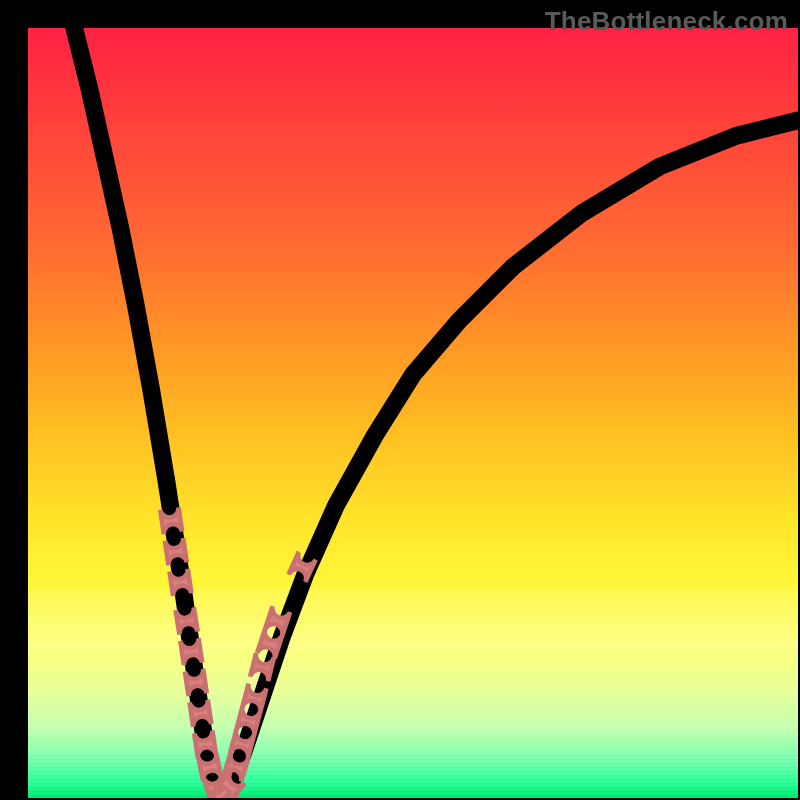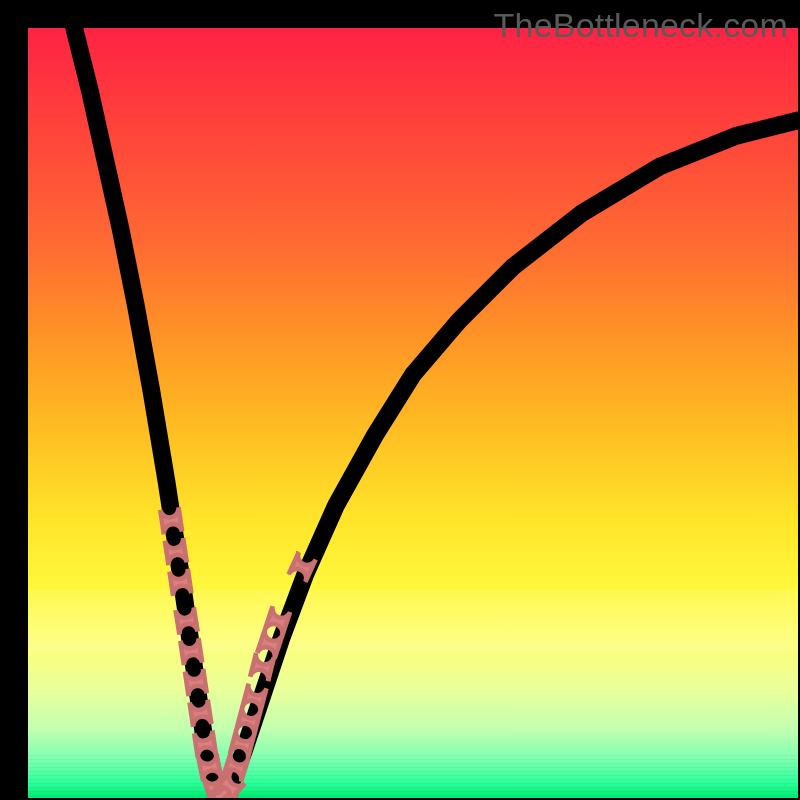--- a/index.html
+++ b/index.html
@@ -14,22 +14,22 @@
   .frame {
     position: relative;
     width: 800px;
     height: 800px;
     background: #000;
   }
   .watermark {
     position: absolute;
     top: 6px;
     right: 12px;
-    font-size: 34px;
-    font-weight: 400;
+    font-size: 26px;
+    font-weight: 700;
     color: #5a5a5a;
     letter-spacing: 0.2px;
     z-index: 50;
   }
   .plot-area {
     position: absolute;
     left: 28px;
     top: 28px;
     width: 770px;
     height: 770px;

